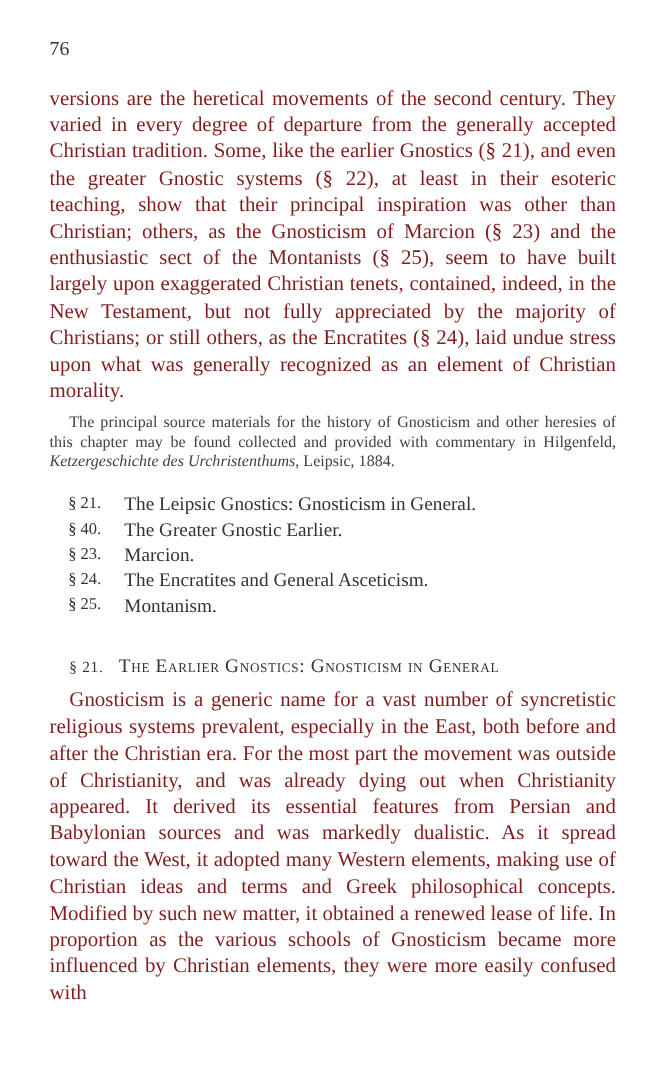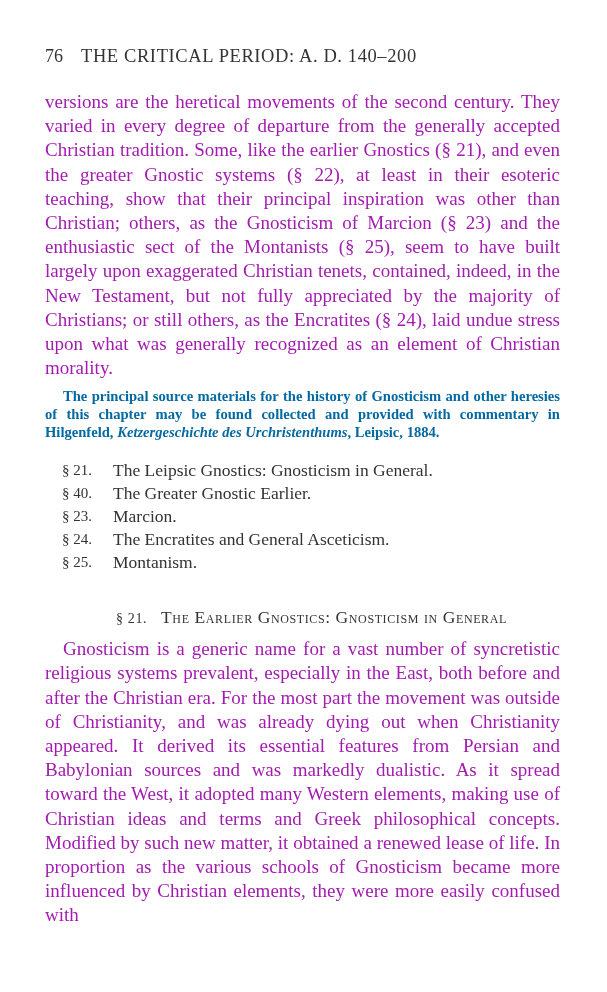--- a/index.html
+++ b/index.html
@@ -13,21 +13,20 @@
       position: relative;
       overflow: hidden;
       font-family: "Liberation Serif", "DejaVu Serif", serif;
       color: #2b2b2b;
     }
     .page {
       position: absolute;
       left: 45px;
       top: 34px;
       width: 515px;
-      margin-top: 12px;
     }
     .running-head {
       display: flex;
       align-items: baseline;
       height: 30px;
       font-size: 18.5px;
       color: #333;
     }
     .running-head .page-number {
       width: 36px;
@@ -35,33 +34,32 @@
     }
     .running-head .head-title {
       letter-spacing: 0.6px;
     }
     .body-para {
       margin: 14px 0 0 0;
       font-size: 19px;
       line-height: 24.2px;
       text-align: justify;
       text-align-last: left;
-      color: #a21caf;
+      color: #7f1d1d;
     }
     .body-para.indent {
       text-indent: 18px;
     }
     .note {
       margin: 8px 0 0 0;
       font-size: 14.6px;
       line-height: 17.6px;
       text-align: justify;
       text-indent: 18px;
-      color: #0369a1;
-      font-weight: bold;
+      color: #404040;
     }
     .note em {
       font-style: italic;
     }
     .toc {
       margin: 18px 0 0 17px;
       padding: 0;
       list-style: none;
       font-size: 17.5px;
       line-height: 23px;
@@ -74,39 +72,37 @@
       width: 51px;
       font-size: 15px;
     }
     .section-heading {
       margin: 33px 0 0 18px;
       font-size: 17.5px;
       font-variant: small-caps;
       letter-spacing: 0.6px;
       color: #333;
       white-space: nowrap;
-      text-align: center;
     }
     .section-heading .sec-num {
       font-variant: normal;
       font-size: 14px;
       margin-right: 14px;
     }
     .section-body {
       margin-top: 9px;
     }
   </style>
 </head>
 <body>
 
 <div class="page">
 
   <div class="running-head">
     <span class="page-number">76</span>
-    <span class="head-title">THE CRITICAL PERIOD: A. D. 140–200</span>
   </div>
 
   <p class="body-para">versions are the heretical movements of the second century. They varied in every degree of departure from the generally accepted Christian tradition. Some, like the earlier Gnostics (§ 21), and even the greater Gnostic systems (§ 22), at least in their esoteric teaching, show that their principal inspiration was other than Christian; others, as the Gnosticism of Marcion (§ 23) and the enthusiastic sect of the Montanists (§ 25), seem to have built largely upon exaggerated Christian tenets, contained, indeed, in the New Testament, but not fully appreciated by the majority of Christians; or still others, as the Encratites (§ 24), laid undue stress upon what was generally recognized as an element of Christian morality.</p>
 
   <p class="note"><span>The principal source materials for the history of Gnosticism and other heresies of this chapter may be found collected and provided with commentary in Hilgenfeld, </span><em>Ketzergeschichte des Urchristenthums</em><span>, Leipsic, 1884.</span></p>
 
   <ul class="toc">
     <li>
       <span class="sec-num">§ 21.</span>
       <span>The Leipsic Gnostics: Gnosticism in General.</span>

